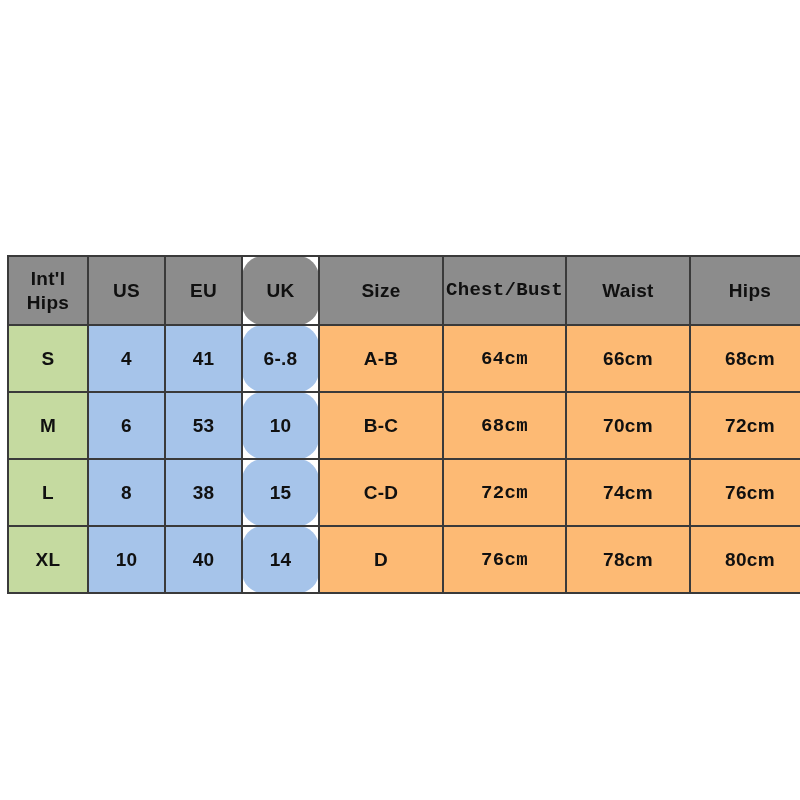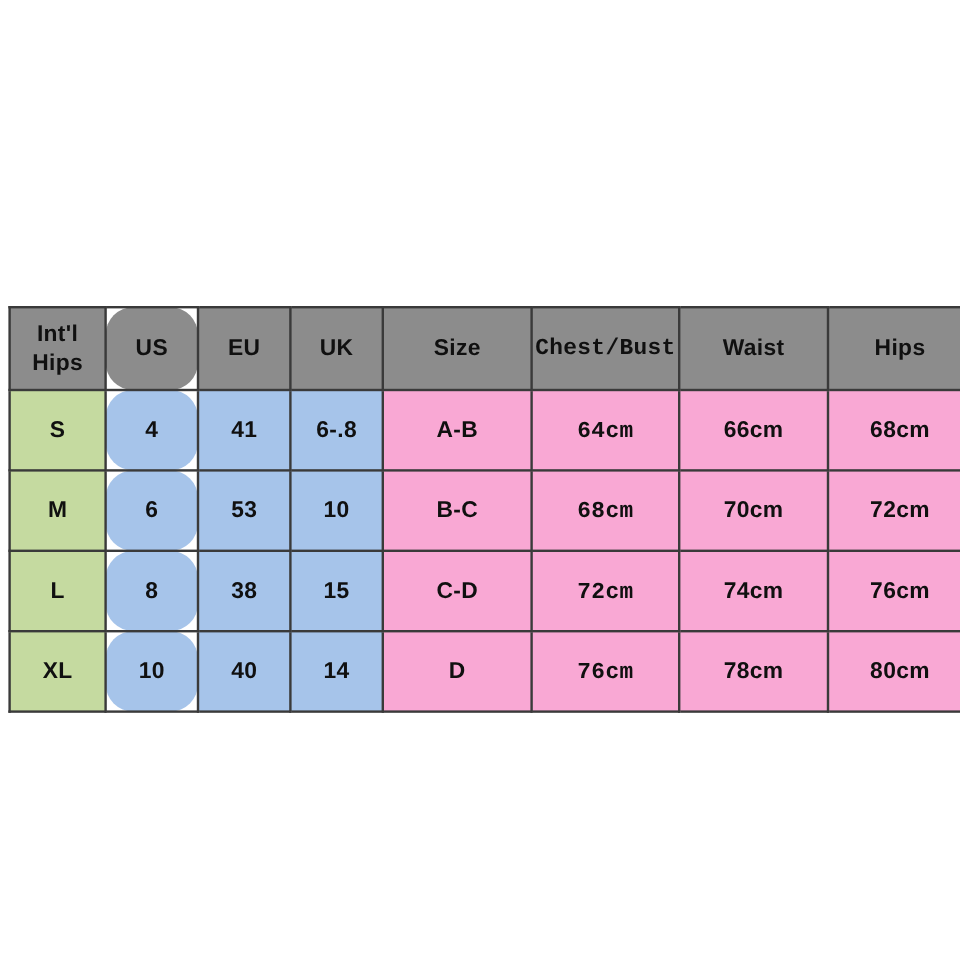--- a/index.html
+++ b/index.html
@@ -63,29 +63,29 @@
   }
   td.cell-size {
     background: #c5daa0;
     font-size: 19px;
   }
   td.cell-blue {
     background: #a6c4ea;
     font-size: 19px;
   }
   td.cell-plain {
-    background: #f9a8d4;
+    background: #fdba74;
     font-size: 19px;
   }
 
   
   .w-intl  { width: 78px; }
-  .w-us    { width: 75px; border-radius: 23px; }
+  .w-us    { width: 75px; }
   .w-eu    { width: 75px; }
-  .w-uk    { width: 75px; }
+  .w-uk    { width: 75px; border-radius: 21px; }
   .w-cups  { width: 122px; }
   .w-chest { width: 121px; font-family: Liberation Mono, monospace; }
   .w-waist { width: 122px; }
   .w-hips  { width: 118px; }
 </style>
 </head>
 <body>
 
 <div id="size-chart-wrapper">
 

